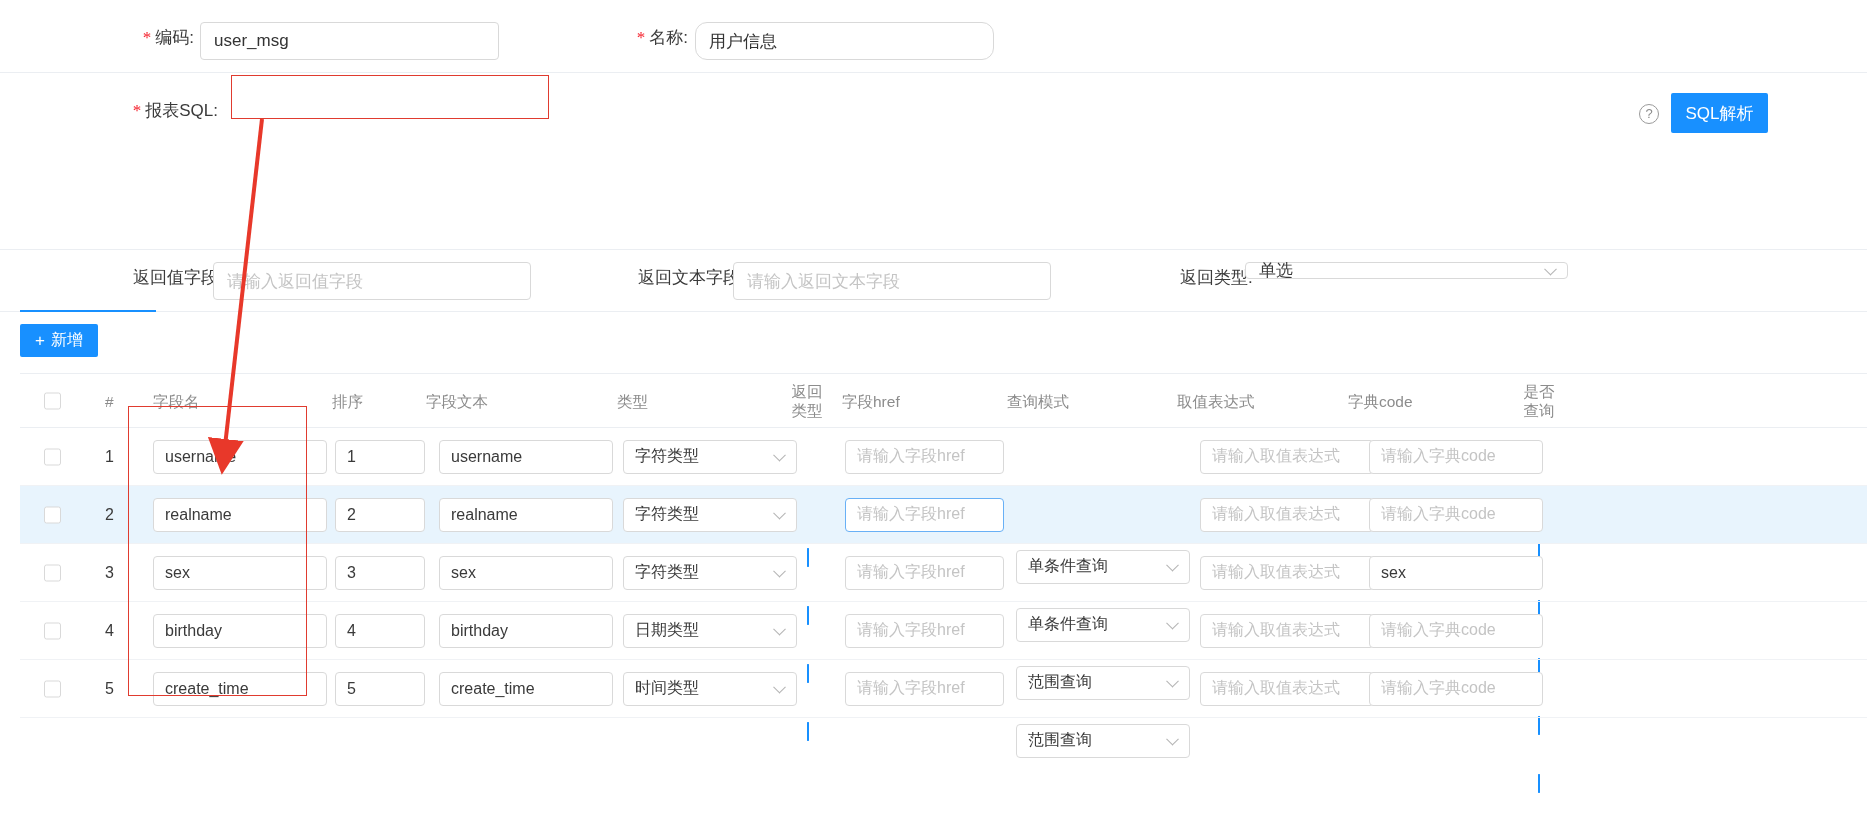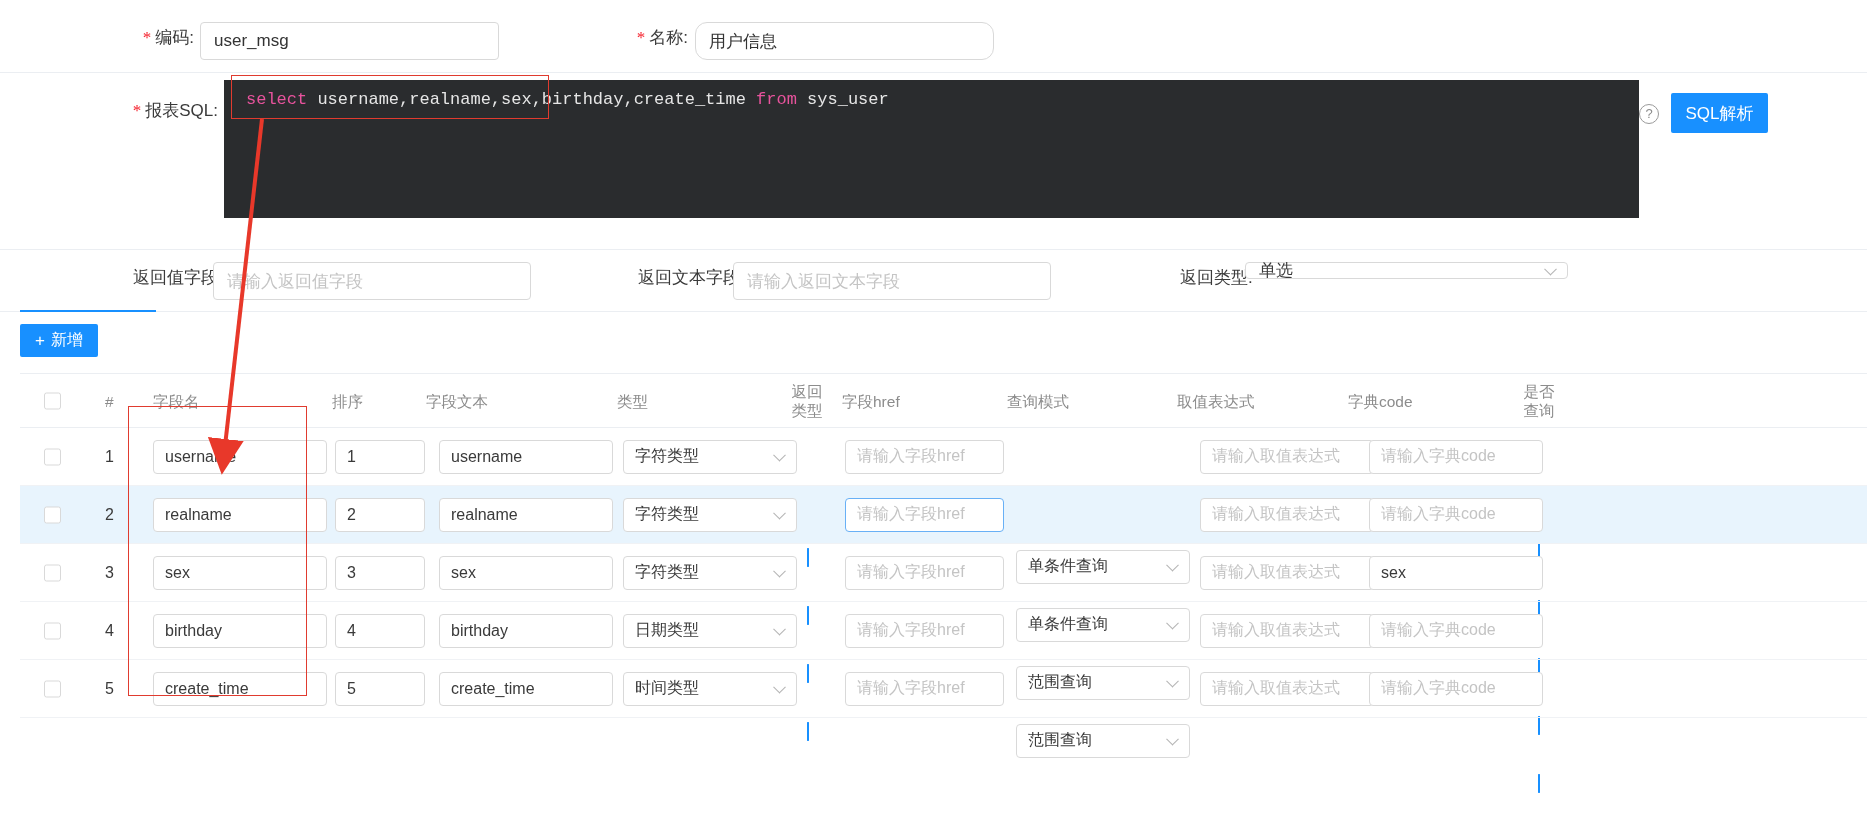--- a/index.html
+++ b/index.html
@@ -117,23 +117,20 @@
     <span class="fld-label" style="left:608px; top:27px; width:80px;"><span class="req-star">*</span><span>名称:</span></span>
     <div class="txtinput" style="left:695px; top:22px; width:299px; height:33px;border-radius:12px;">
         <span>用户信息</span>
       </div>
   </div>
 
   <div class="divider" style="top:72px;"></div>
 
   <span class="fld-label" style="left:113px; top:100px; width:105px;"><span class="req-star">*</span><span>报表SQL:</span></span>
 
-  <div class="sql-wrap">
-    <div class="sql-line"><span class="kw">select</span><span class="idt"> username,realname,sex,birthday,create_time </span><span class="kw">from</span><span class="idt"> sys_user</span></div>
-  </div>
 
   <div class="help-icon">?</div>
   <button class="btn-primary" id="sql-parse-btn">
       <span>SQL解析</span>
     </button>
 
   <div class="divider" style="top:249px;"></div>
 
   <span class="fld-label" style="left:133px; top:267px;">返回值字段:</span>
   <div class="txtinput ph" style="left:213px; top:262px; width:318px; height:33px;">

